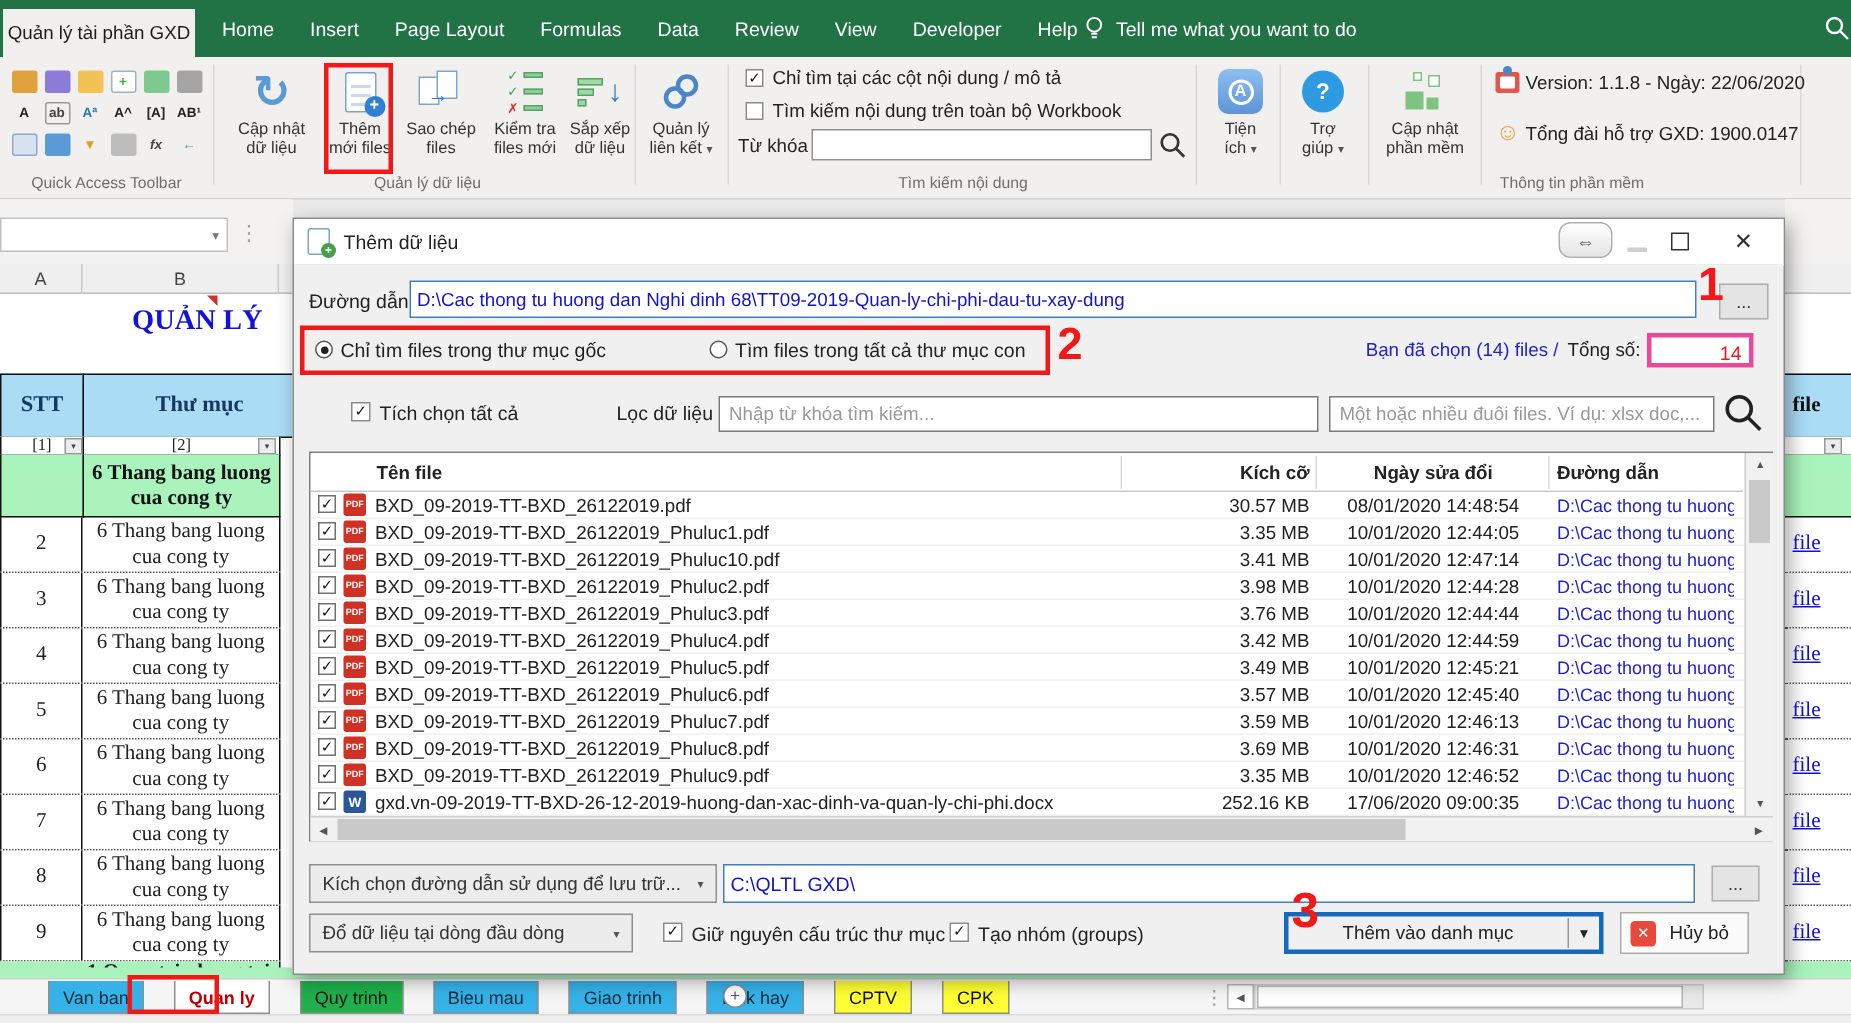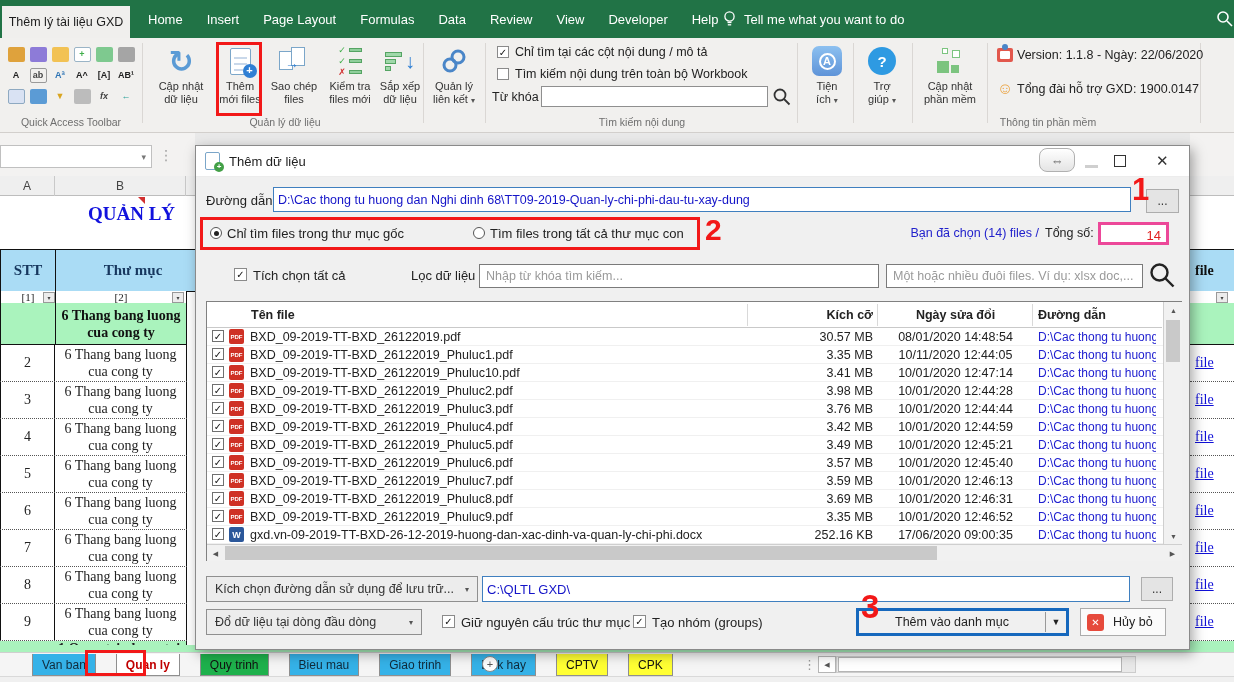--- a/index.html
+++ b/index.html
@@ -159,21 +159,21 @@
   
   #ann-rect-btn{position:absolute;left:216px;top:42px;width:46px;height:74px;border:3px solid #f21818;z-index:50;pointer-events:none}
   #ann-rect-tab{position:absolute;left:85px;top:650px;width:61px;height:26px;border:3px solid #f21818;z-index:50;pointer-events:none}
 </style>
 </head>
 <body>
 
 <div id="screen">
 
   <div id="titlebar">
-    <div id="active-tab">Thêm lý tài liệu GXD</div>
+    <div id="active-tab">Quản lý tài phần GXD</div>
     <div id="tellme">
       <svg width="15" height="18" viewBox="0 0 15 18">
           <circle cx="7.5" cy="6.5" r="4.6" fill="none" stroke="#fff" stroke-width="1.3"></circle>
           <line x1="5.5" y1="12.5" x2="9.5" y2="12.5" stroke="#fff" stroke-width="1.3"></line>
           <line x1="5.8" y1="14.8" x2="9.2" y2="14.8" stroke="#fff" stroke-width="1.3"></line>
         </svg>
       <span>Tell me what you want to do</span>
     </div>
     <div id="ribbon-tabs">
         <span class="rtab">Home</span>
@@ -545,21 +545,21 @@
             <span class="fname">BXD_09-2019-TT-BXD_26122019.pdf</span>
             <span class="fsize">30.57 MB</span>
             <span class="fdate">08/01/2020 14:48:54</span>
             <span class="fpath">D:\Cac thong tu huong</span>
           </div>
           <div class="frow">
             <span class="fchk">✓</span>
             <span class="ficon pdf">PDF</span>
             <span class="fname">BXD_09-2019-TT-BXD_26122019_Phuluc1.pdf</span>
             <span class="fsize">3.35 MB</span>
-            <span class="fdate">10/11/2020 12:44:05</span>
+            <span class="fdate">10/01/2020 12:44:05</span>
             <span class="fpath">D:\Cac thong tu huong</span>
           </div>
           <div class="frow">
             <span class="fchk">✓</span>
             <span class="ficon pdf">PDF</span>
             <span class="fname">BXD_09-2019-TT-BXD_26122019_Phuluc10.pdf</span>
             <span class="fsize">3.41 MB</span>
             <span class="fdate">10/01/2020 12:47:14</span>
             <span class="fpath">D:\Cac thong tu huong</span>
           </div>

